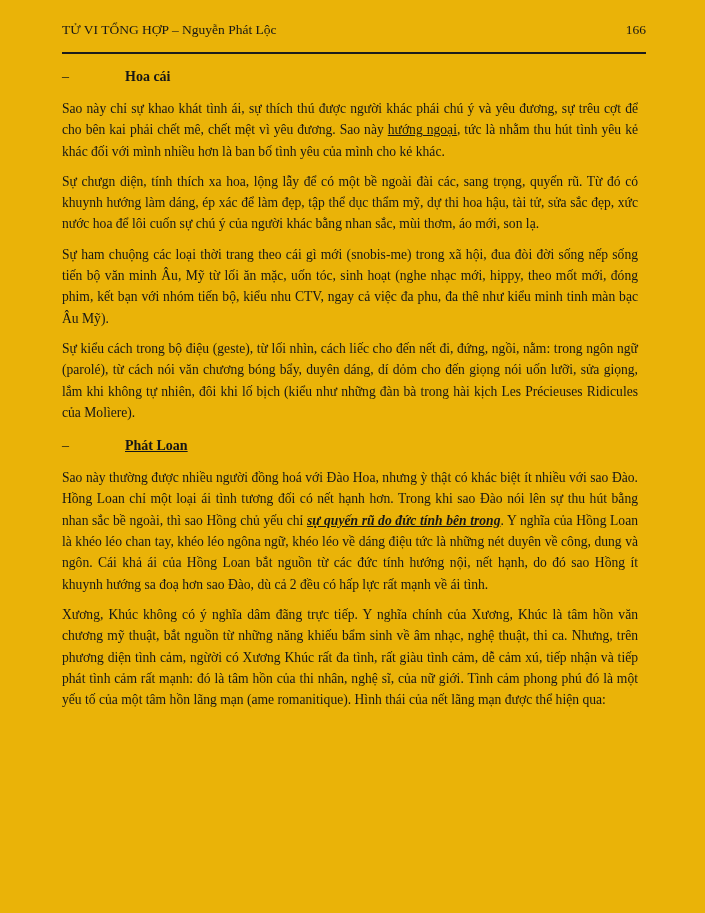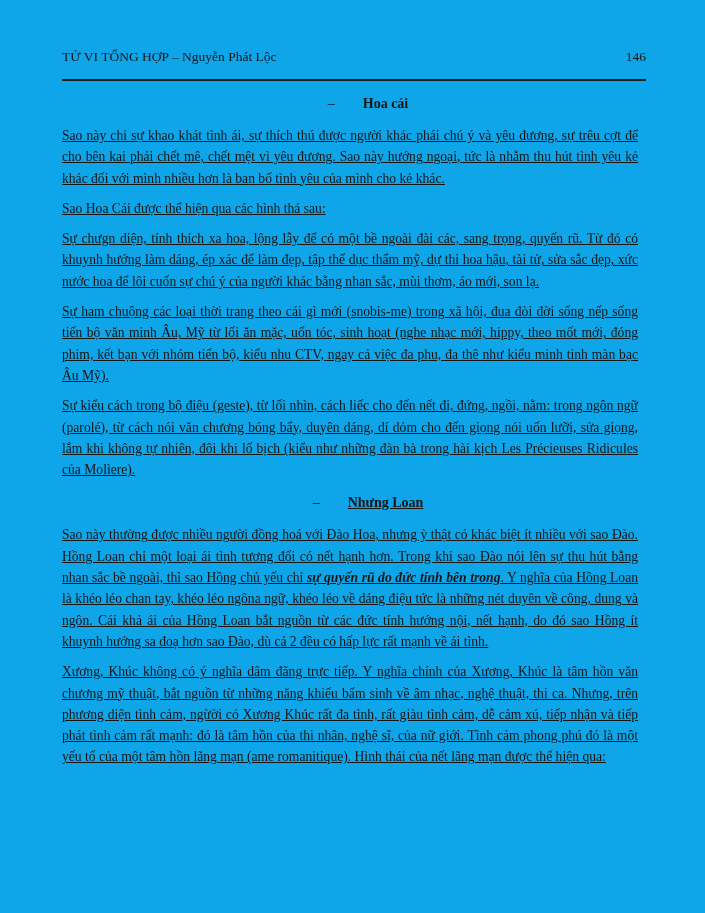--- a/index.html
+++ b/index.html
@@ -5,22 +5,22 @@
   html, body {
     margin: 0;
     padding: 0;
     background: #ffffff;
   }
   .page {
     position: relative;
     width: 705px;
     height: 913px;
     box-sizing: border-box;
-    background: #0ea5e9;
-    padding: 48px 59px 0 62px;
+    background: #eab308;
+    padding: 21px 59px 0 62px;
     font-family: "Liberation Serif", "DejaVu Serif", serif;
     color: #161616;
     overflow: hidden;
   }
   .page-header {
     display: flex;
     justify-content: space-between;
     align-items: baseline;
     font-size: 13.5px;
     line-height: 18px;
@@ -28,78 +28,75 @@
   .header-rule {
     border: none;
     border-top: 2px solid #1c1c1c;
     margin: 13px 0 0 0;
   }
   .section-heading {
     font-size: 14px;
     font-weight: bold;
     margin: 13px 0 11px 0;
     line-height: 20px;
-    text-align: center;
   }
   .section-heading .dash {
     display: inline-block;
     width: 63px;
     font-weight: normal;
   }
   .section-heading .label.u-head {
     text-decoration: underline;
   }
   .para {
     font-size: 13.6px;
     line-height: 21.3px;
     text-align: justify;
     margin: 0 8px 9px 0;
-    text-decoration: underline;
   }
   .seg-u {
     text-decoration: underline;
   }
   .seg-iu {
     font-style: italic;
     text-decoration: underline;
     font-weight: bold;
   }
 </style>
 </head>
 <body>
 
 <div class="page">
 
   <header class="page-header">
     <span>TỬ VI TỔNG HỢP – Nguyễn Phát Lộc</span>
-    <span>146</span>
+    <span>166</span>
   </header>
 
   <hr class="header-rule">
 
   <section>
     <h2 class="section-heading">
       <span class="dash">–</span><span class="label">Hoa cái</span>
     </h2>
 
     <p class="para"><span>Sao này chỉ sự khao khát tình ái, sự thích thú được người khác phái chú ý và yêu đương, sự trêu cợt để cho bên kai phải chết mê, chết mệt vì yêu đương. Sao này </span><span class="seg-u">hướng ngoại</span><span>, tức là nhằm thu hút tình yêu kẻ khác đối với mình nhiều hơn là ban bố tình yêu của mình cho kẻ khác.</span></p>
 
-    <p class="para"><span>Sao Hoa Cái được thể hiện qua các hình thá sau:</span></p>
 
     <p class="para"><span>Sự chưgn diện, tính thích xa hoa, lộng lẫy để có một bề ngoài đài các, sang trọng, quyến rũ. Từ đó có khuynh hướng làm dáng, ép xác để làm đẹp, tập thể dục thẩm mỹ, dự thi hoa hậu, tài tử, sửa sắc đẹp, xức nước hoa để lôi cuốn sự chú ý của người khác bằng nhan sắc, mùi thơm, áo mới, son lạ.</span></p>
 
     <p class="para"><span>Sự ham chuộng các loại thời trang theo cái gì mới (snobis-me) trong xã hội, đua đòi đời sống nếp sống tiến bộ văn minh Âu, Mỹ từ lối ăn mặc, uốn tóc, sinh hoạt (nghe nhạc mới, hippy, theo mốt mới, đóng phim, kết bạn với nhóm tiến bộ, kiểu nhu CTV, ngay cả việc đa phu, đa thê như kiểu minh tinh màn bạc Âu Mỹ).</span></p>
 
     <p class="para"><span>Sự kiểu cách trong bộ điệu (geste), từ lối nhìn, cách liếc cho đến nết đi, đứng, ngồi, nằm: trong ngôn ngữ (parolé), từ cách nói văn chương bóng bẩy, duyên dáng, dí dỏm cho đến giọng nói uốn lưỡi, sửa giọng, lắm khi không tự nhiên, đôi khi lố bịch (kiểu như  những đàn bà trong hài kịch Les Précieuses Ridicules của Molìere).</span></p>
 
   </section>
 
   <section>
     <h2 class="section-heading">
-      <span class="dash">–</span><span class="label u-head">Nhưng Loan</span>
+      <span class="dash">–</span><span class="label u-head">Phát Loan</span>
     </h2>
 
     <p class="para"><span>Sao này thường được nhiều người đồng hoá với Đào Hoa, nhưng ỳ thật có khác biệt ít nhiều với sao Đào. Hồng Loan chỉ một loại ái tình tương đối có nết hạnh hơn. Trong khi sao Đào nói lên sự thu hút bằng nhan sắc bề ngoài, thì sao Hồng chủ yếu chỉ </span><span class="seg-iu">sự quyến rũ do đức tính bên trong</span><span>. Y nghĩa của Hồng Loan là khéo léo chan tay, khéo léo ngôna ngữ, khéo léo về dáng điệu tức là những nét duyên về công, dung và ngôn. Cái khả ái của Hồng Loan bắt nguồn từ các đức tính hướng nội, nết hạnh, do đó sao Hồng ít khuynh hướng sa đoạ hơn sao Đào, dù cả 2 đều có hấp lực rất mạnh về ái tình.</span></p>
   </section>
 
   <section>
 
     <p class="para"><span>Xương, Khúc không có ý nghĩa dâm đãng trực tiếp. Y nghĩa chính của Xương, Khúc là tâm hồn văn chương mỹ thuật, bắt nguồn từ những năng khiếu bẩm sinh về âm nhạc, nghệ thuật, thi ca. Nhưng, trên phương diện tình cảm, ngừời có Xương Khúc rất đa tình, rất giàu tình cảm, dễ cảm xú, tiếp nhận và tiếp phát tình cảm rất mạnh: đó là tâm hồn của thi nhân, nghệ sĩ, của nữ giới. Tình cảm phong phú đó là một yếu tố của một tâm hồn lãng mạn (ame romanitique). Hình thái của nết lãng mạn được thể hiện qua:</span></p>
 
 

